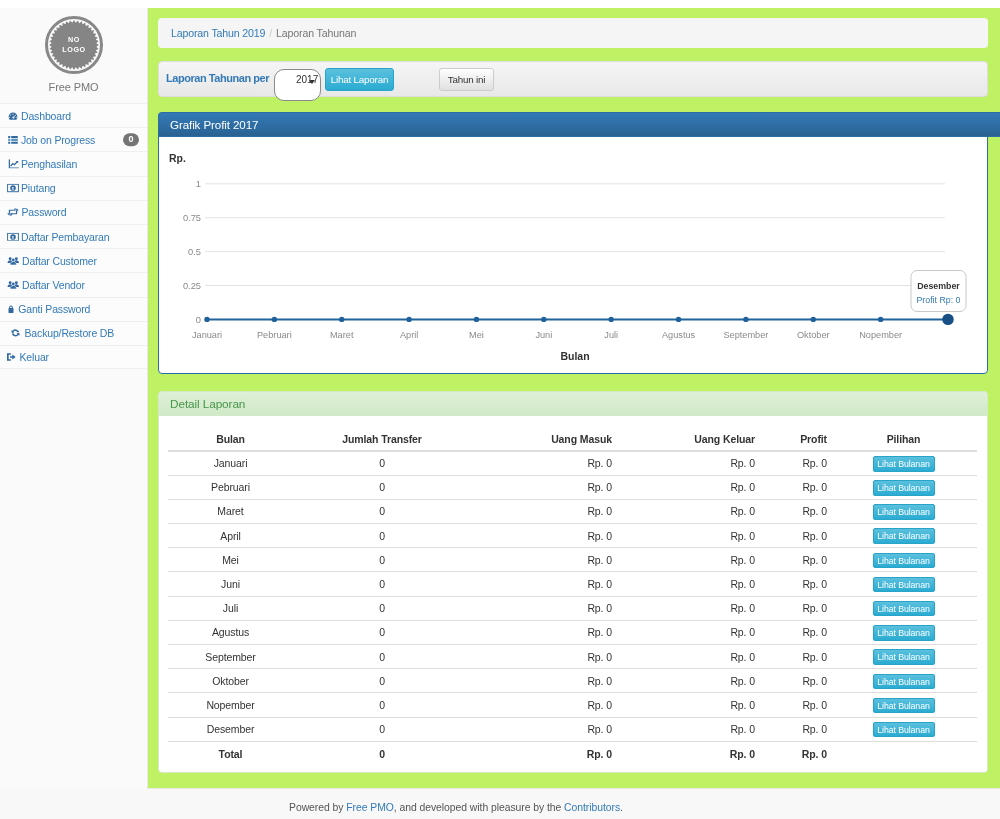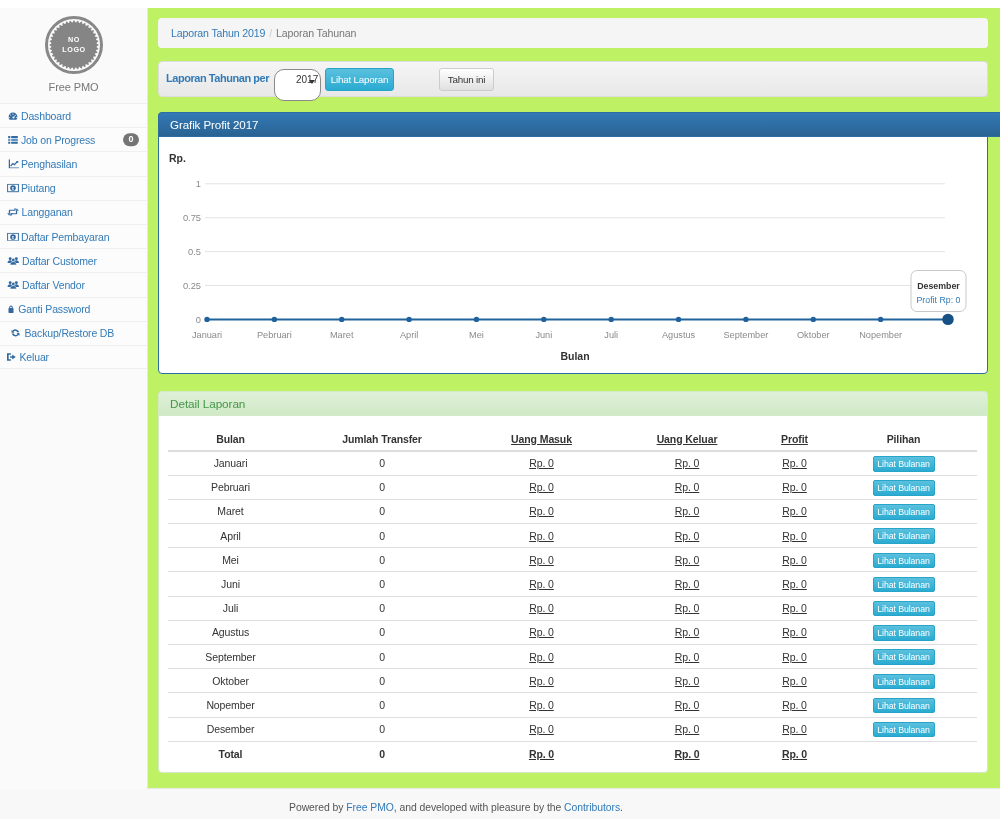--- a/index.html
+++ b/index.html
@@ -39,21 +39,21 @@
 #panel-chart .hd { position:absolute; left:-1px; top:-1px; width:960px; height:25px; background:linear-gradient(to bottom,#337ab7 0%,#296292 100%); border:1px solid #2e6da4; border-radius:4px 4px 0 0; color:#fff; font-size:11.6px; letter-spacing:-0.1px; line-height:24px; padding-left:11px; }
 #panel-detail { top:383px; height:382px; border:1px solid #d6e9c6; }
 #panel-detail .hd { position:absolute; left:-1px; top:-1px; width:830px; height:25px; background:linear-gradient(to bottom,#dff0d8 0%,#d0e9c6 100%); border:1px solid #d6e9c6; border-radius:4px 4px 0 0; color:#46964b; font-size:11.8px; letter-spacing:-0.1px; line-height:24px; padding-left:11px; }
 
 
 #tbl { position:absolute; left:168px; top:419px; width:809px; border-collapse:collapse; table-layout:fixed; font-size:10.5px; letter-spacing:-0.1px; color:#333; }
 #tbl th { font-weight:bold; border-bottom:2px solid #ddd; height:24px; padding:0; }
 #tbl td { border-top:1px solid #ddd; height:24.2px; padding:0; }
 #tbl tr td:first-child, #tbl tr th:first-child { text-align:center; }
 #tbl .c2 { text-align:center; }
-#tbl .c3,#tbl .c4,#tbl .c5 { text-align:center; padding-right:7px;text-decoration:underline; }
+#tbl .c3,#tbl .c4,#tbl .c5 { text-align:right; padding-right:7px; }
 #tbl .c6 { text-align:center; padding-right:4px; }
 #tbl tr.total td { font-weight:bold; }
 .btnxs { display:inline-block; margin-top:1px; width:62px; height:15.5px; background:linear-gradient(to bottom,#5bc0de 0%,#2aabd2 100%); border:1px solid #28a4c9; border-radius:2px; color:#fff; font-size:8.8px; letter-spacing:-0.1px; line-height:14px; text-align:center; vertical-align:middle; }
 
 
 #footer { position:absolute; left:148px; top:780px; width:852px; height:39px; background:#f8f8f8; border-top:1px solid #e7e7e7; }
 #footer .txt { position:absolute; left:-148px; top:13px; width:912px; text-align:center; font-size:10.4px; letter-spacing:-0.05px; color:#555; }
 #footer a { color:#337ab7; text-decoration:none; }
 #footbg-left { position:absolute; left:0; top:781px; width:148px; height:38px; background:#f8f8f8; }
 </style>
@@ -102,21 +102,21 @@
             <text x="9" y="9" font-size="6.5" fill="#eef" text-anchor="middle" font-weight="bold">$</text>
           </svg></span>
         <a style="left:21px">Piutang</a>
       </div>
       <div class="mi">
         <span class="ic" style="left:7px"><svg width="12" height="9" viewBox="0 0 18 14" fill="#31699f">
             <path d="M2.5 9V4.5c0-.6.4-1 1-1H11V1.5h3.5L11 5.5V5H4.5v4zM5.5 13l3.5-4H5.5v.5z"></path>
             <path d="M15.5 5v4.5c0 .6-.4 1-1 1H7v2H3.5L7 8.5V9h6.5V5z"></path>
             <path d="M0 9h5.5L2.8 12.3zM18 5h-5.5L15.2 1.7z"></path>
           </svg></span>
-        <a style="left:21.5px">Langganan</a>
+        <a style="left:21.5px">Password</a>
       </div>
       <div class="mi">
         <span class="ic" style="left:6.8px"><svg width="12" height="8.5" viewBox="0 0 18 13" fill="#31699f">
             <path d="M0 0h18v13H0zm1.5 1.5v10h15v-10zM9 2.2a4.3 4.3 0 1 1 0 8.6 4.3 4.3 0 0 1 0-8.6z" fill-rule="evenodd"></path>
             <circle cx="9" cy="6.5" r="2.8"></circle>
             <text x="9" y="9" font-size="6.5" fill="#eef" text-anchor="middle" font-weight="bold">$</text>
           </svg></span>
         <a style="left:21px">Daftar Pembayaran</a>
       </div>
       <div class="mi">

